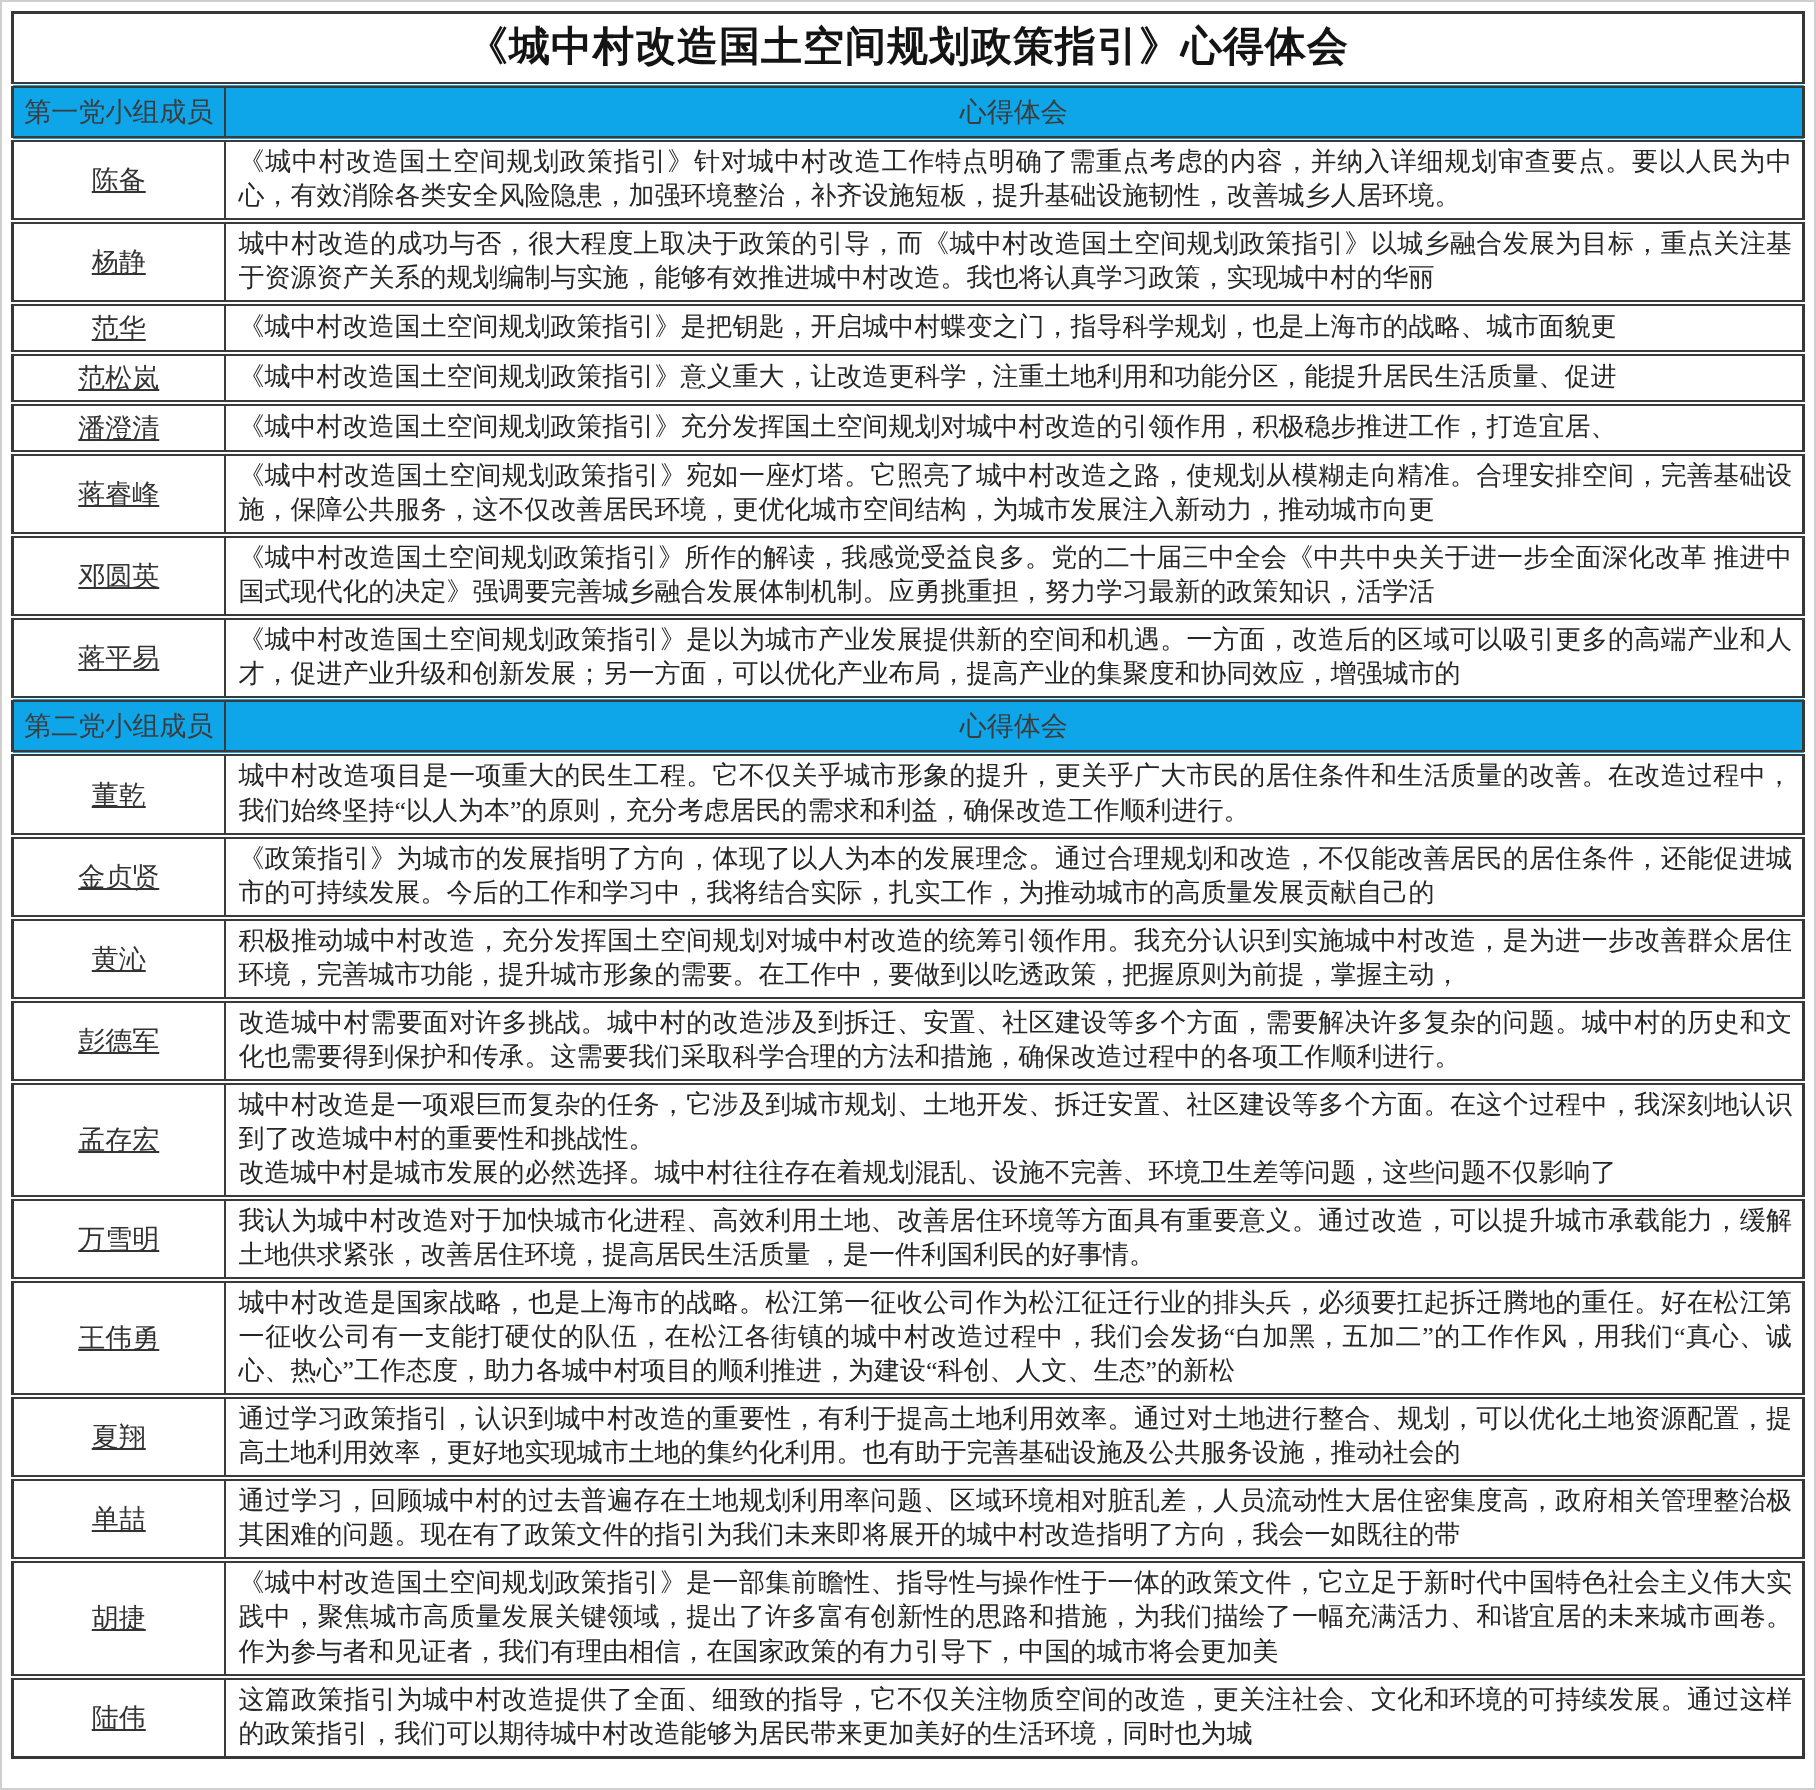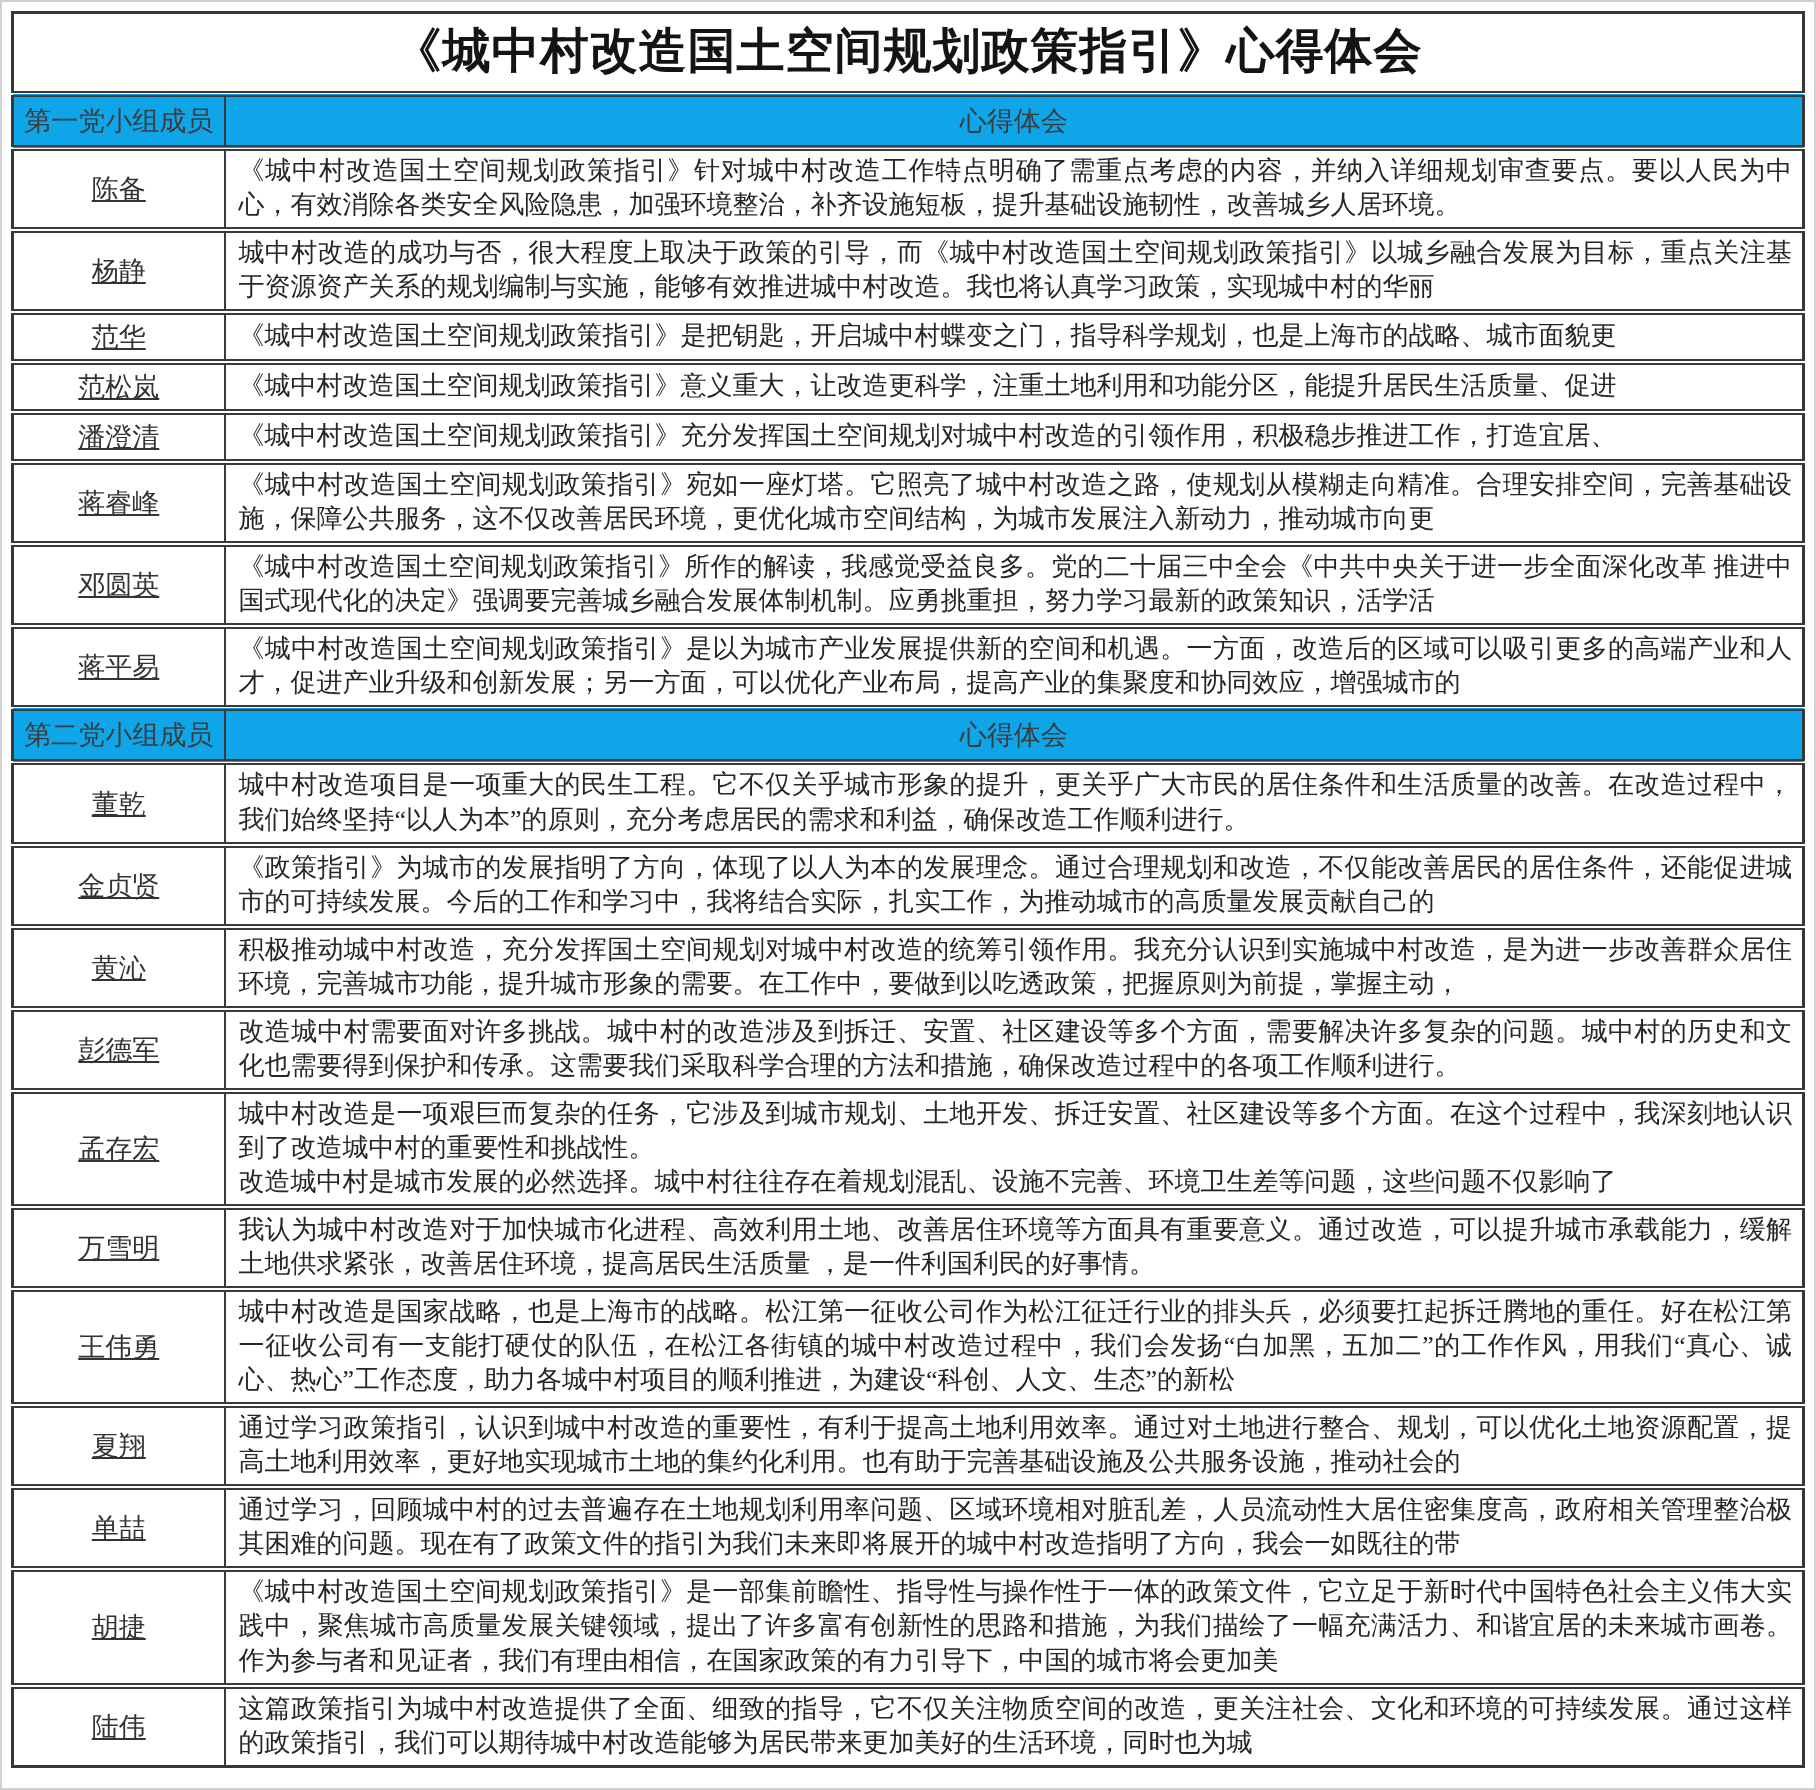--- a/index.html
+++ b/index.html
@@ -25,21 +25,21 @@
   col.name-col { width: 212px; }
   td {
     border: 2px solid #3a3a3a;
     box-sizing: border-box;
   }
   tr.member-row, tr.group-header-row {
     border-top: 6px double #3a3a3a;
   }
   .title-cell {
     font-weight: bold;
-    font-size: 48px;
+    font-size: 41px;
     text-align: center;
     padding: 5px 0 8px 0;
     color: #141414;
     letter-spacing: 1px;
     margin-top: 48px;
   }
   .group-name-cell, .group-col-cell {
     background: #0ea5e9;
     font-size: 27px;
     text-align: center;

